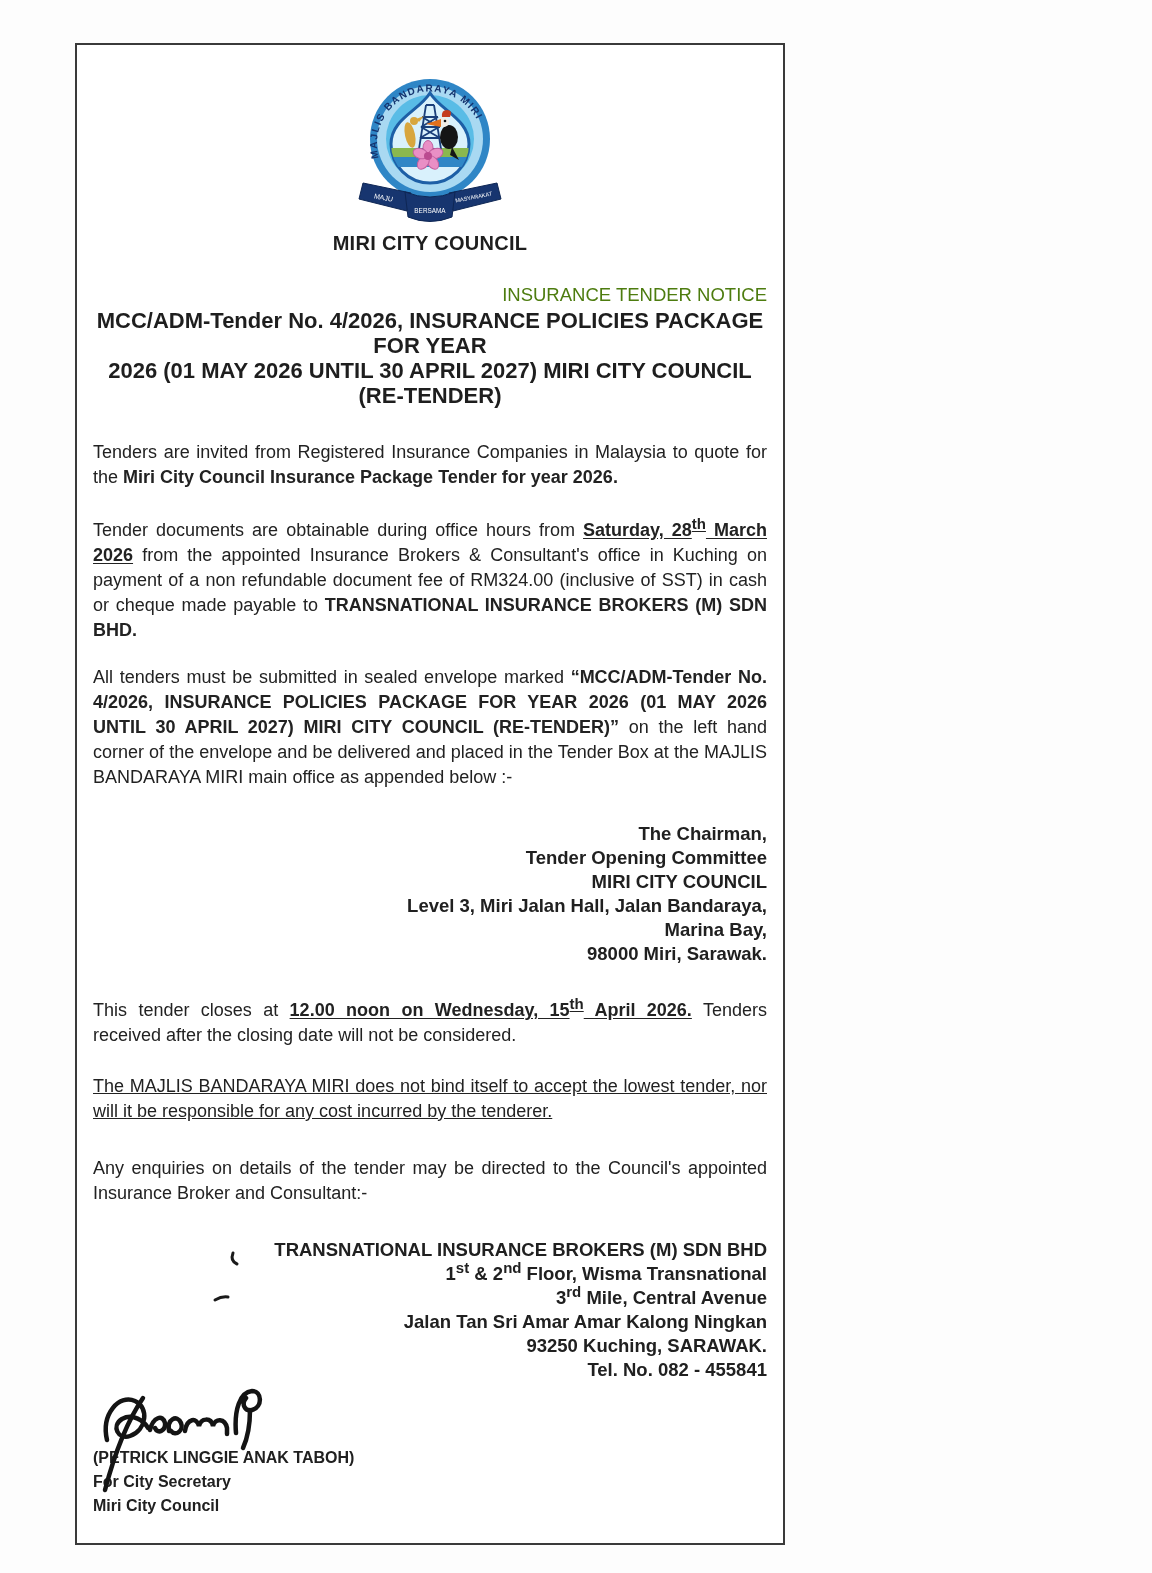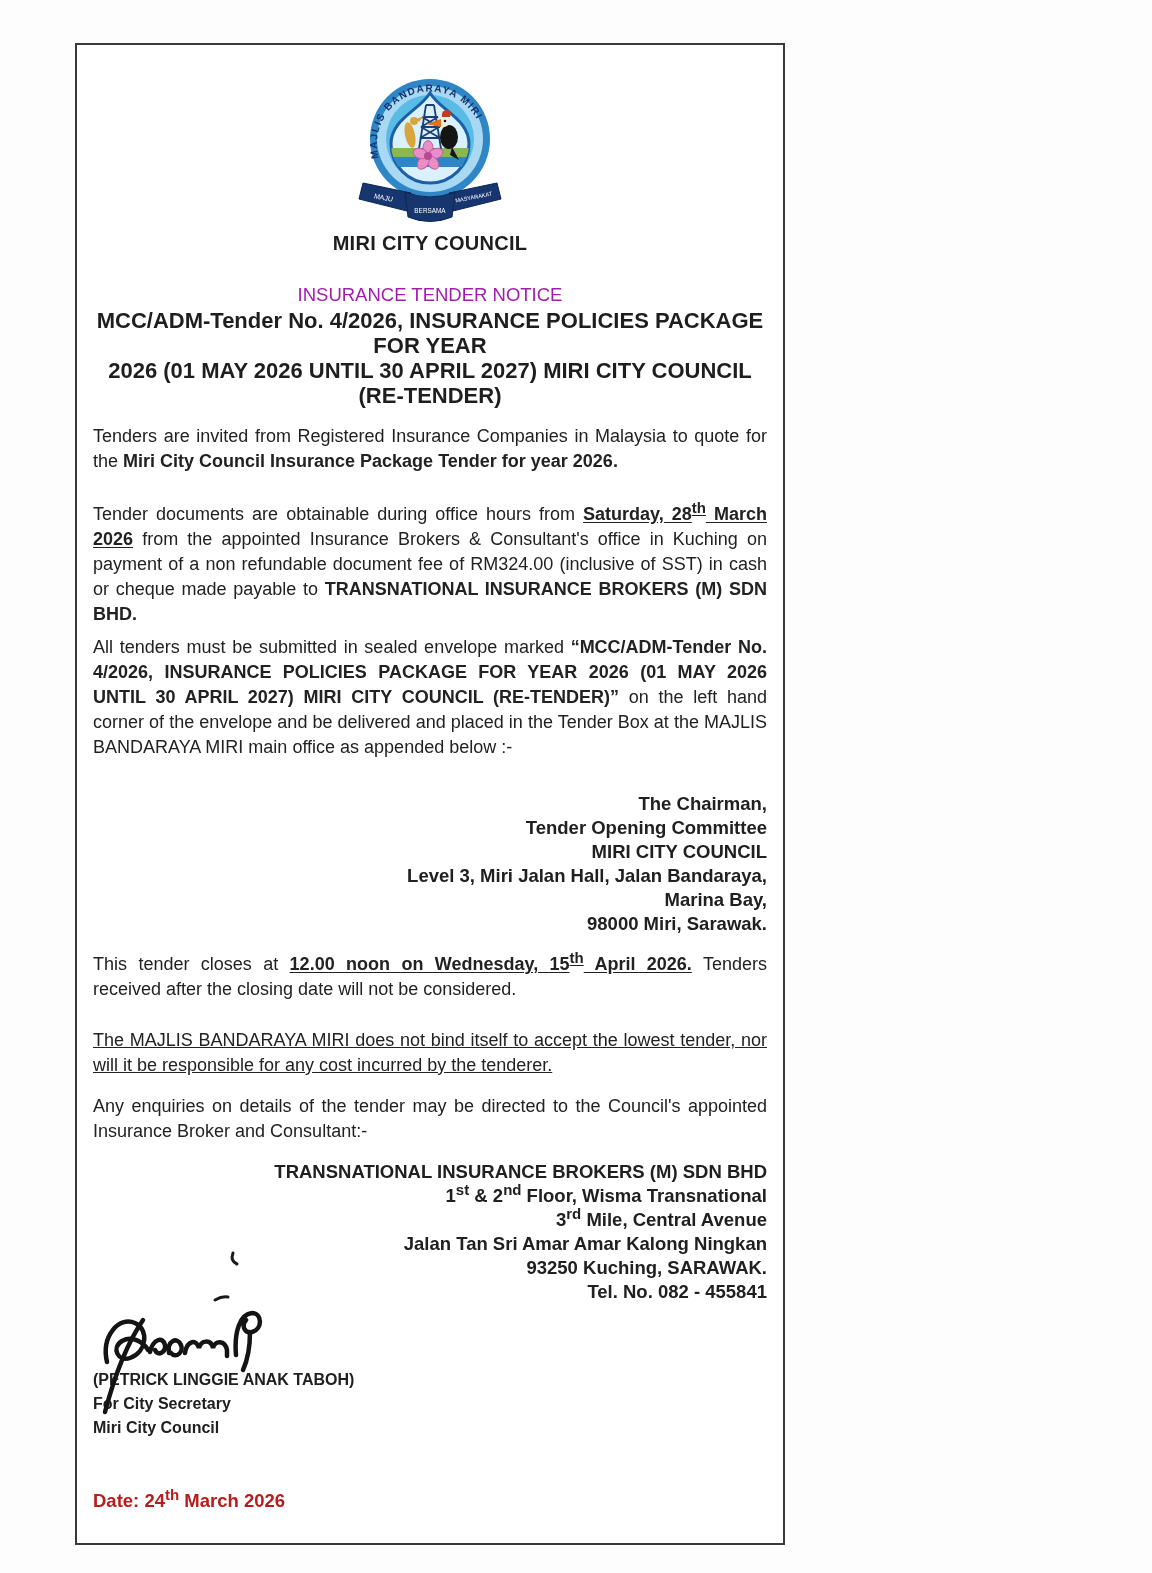--- a/index.html
+++ b/index.html
@@ -8,28 +8,28 @@
     font-family:"Liberation Sans",sans-serif;color:#1e1e1e;
   }
   .page{position:absolute;inset:0;background:#fdfdfd;}
   .doc{
     position:absolute;left:75px;top:43px;width:710px;height:1502px;
     border:2px solid #3a3a3a;box-sizing:border-box;padding:0 16px;
     overflow:hidden;background:#fff;
   }
   .logo{display:block;margin:24px auto 0;}
   .org{margin-top:4px;text-align:center;font-weight:700;font-size:20px;line-height:24px;letter-spacing:.3px;}
-  .notice{margin-top:28px;text-align:center;font-size:18.5px;line-height:23px;color:#a21caf;}
+  .notice{margin-top:28px;text-align:right;font-size:18.5px;line-height:23px;color:#4d7c0f;}
   .thead{margin-top:2px;text-align:center;font-weight:700;font-size:22px;line-height:25px;}
   p{margin:0;}
   .para{font-size:18px;line-height:25px;text-align:justify;color:#222;}
   .b{font-weight:700;}
   .u{text-decoration:underline;text-underline-offset:2px;}
   sup{font-size:15px;line-height:0;vertical-align:super;}
-  .mt22{margin-top:8px;}.mt24{margin-top:16px;}.mt26{margin-top:26px;text-decoration:underline;}
+  .mt22{margin-top:22px;}.mt24{margin-top:32px;}.mt26{margin-top:26px;text-decoration:underline;}
   .mt28{margin-top:28px;}.mt32{margin-top:32px;}
   .cblock{font-weight:700;text-align:right;font-size:18.5px;line-height:24px;color:#202020;}
   .sig-area{position:relative;height:60px;margin-top:4px;}
   .signature{position:absolute;left:2px;top:-4px;z-index:2;pointer-events:none;}
   .sigblock{font-weight:700;font-size:16px;line-height:24px;color:#202020;}
   .date{font-weight:700;font-size:18.5px;margin-top:50px;color:#b91c1c;}
   .stray{position:absolute;left:132px;top:1205px;z-index:1;}
   svg text{font-family:"Liberation Sans",sans-serif;}
 </style>
 </head>

